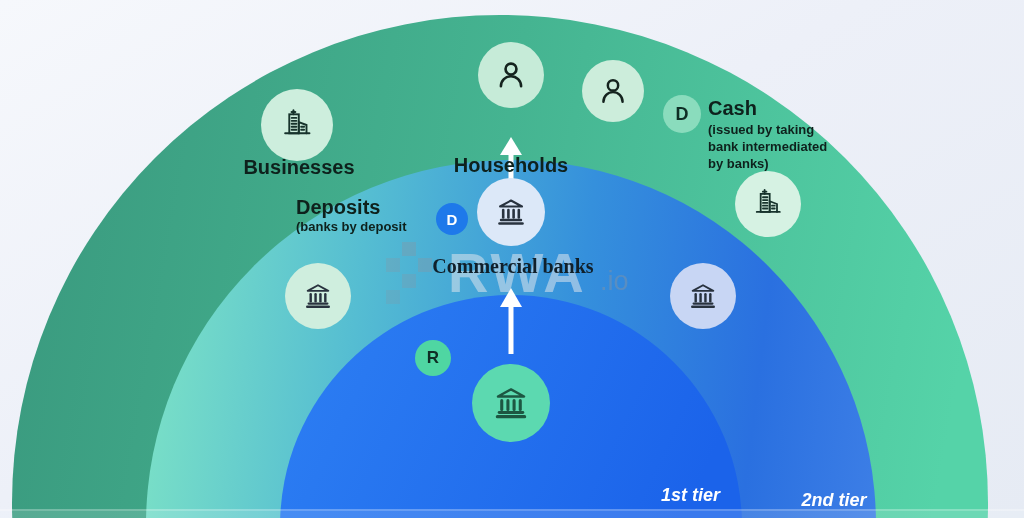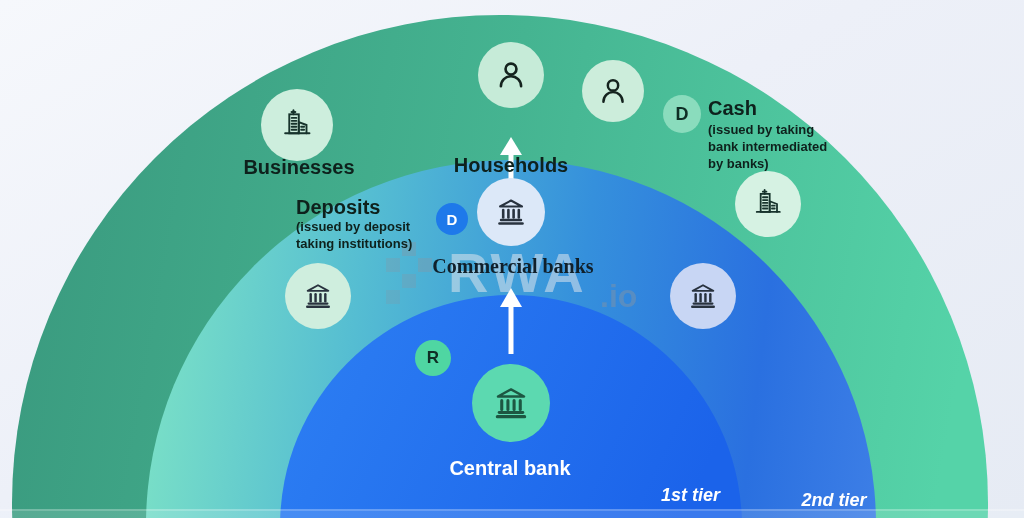--- a/index.html
+++ b/index.html
@@ -13,21 +13,21 @@
   .ring-outer{left:12px;top:15px;width:976px;height:976px;z-index:1;
     background:linear-gradient(100deg,#3b9c80 6%,#45b491 45%,#55d3a8 88%);}
   .ring-middle{left:146px;top:160px;width:730px;height:730px;z-index:2;
     background:linear-gradient(97deg,#7ce2c6 2%,#55bdd2 28%,#3590dc 55%,#2a70e0 78%,#4383e8 100%);}
   .core-inner{left:280px;top:295px;width:462px;height:462px;z-index:3;
     background:linear-gradient(115deg,#2b7cf2 10%,#1b63ea 75%);}
 
   .watermark{position:absolute;z-index:4;}
   .wm-brand{left:428px;top:240px;font-size:56px;font-weight:700;letter-spacing:3px;
     color:rgba(220,228,236,0.55);margin-left:20px;}
-  .wm-tld{left:600px;top:278px;font-size:32px;font-weight:700;color:rgba(120,146,172,0.55);}
+  .wm-tld{left:600px;top:266px;font-size:27px;font-weight:400;color:rgba(120,146,172,0.55);}
   .wm-logo{left:384px;top:240px;}
 
   .icon-circle{position:absolute;border-radius:50%;display:flex;align-items:center;
     justify-content:center;z-index:5;}
   .c-businesses{left:261px;top:89px;width:72px;height:72px;background:#cdeedd;}
   .c-person1{left:478px;top:42px;width:66px;height:66px;background:#c6ebd8;}
   .c-person2{left:582px;top:60px;width:62px;height:62px;background:#cceddb;}
   .c-building-right{left:735px;top:171px;width:66px;height:66px;background:#d6f2e3;}
   .c-commercial{left:477px;top:178px;width:68px;height:68px;background:#dce8f8;}
   .c-bank-left{left:285px;top:263px;width:66px;height:66px;background:#cfeede;}
@@ -150,22 +150,21 @@
       <path d="M17.5 23 V13.5 L24 16 V23"></path>
       <line x1="19.5" y1="17.5" x2="22" y2="17.5"></line>
         <line x1="19.5" y1="20" x2="22" y2="20"></line>
       <line x1="6" y1="23" x2="26.5" y2="23"></line>
     </svg>
   </div>
 
   <div class="label l-deposits">
     <div>Deposits</div>
     <div class="sub">
-      <div>(issued by deposit</div>
-      <div>taking institutions)</div>
+      <div>(banks by deposit</div>
     </div>
   </div>
   <div class="badge b-deposits">D</div>
 
   <div class="icon-circle c-commercial">
     <svg width="32" height="32" viewBox="0 0 32 32" fill="none" stroke="#28323e" stroke-linecap="round" stroke-linejoin="round">
       <path d="M16 4.5 L27 10.5 H5 Z" stroke-width="2"></path>
       <line x1="8.2" y1="14" x2="8.2" y2="21.5" stroke-width="2.6"></line>
       <line x1="13.4" y1="14" x2="13.4" y2="21.5" stroke-width="2.6"></line>
       <line x1="18.6" y1="14" x2="18.6" y2="21.5" stroke-width="2.6"></line>
@@ -205,21 +204,20 @@
     <svg width="38" height="38" viewBox="0 0 32 32" fill="none" stroke="#1d5742" stroke-linecap="round" stroke-linejoin="round">
       <path d="M16 4.5 L27 10.5 H5 Z" stroke-width="2"></path>
       <line x1="8.2" y1="14" x2="8.2" y2="21.5" stroke-width="2.6"></line>
       <line x1="13.4" y1="14" x2="13.4" y2="21.5" stroke-width="2.6"></line>
       <line x1="18.6" y1="14" x2="18.6" y2="21.5" stroke-width="2.6"></line>
       <line x1="23.8" y1="14" x2="23.8" y2="21.5" stroke-width="2.6"></line>
       <line x1="6" y1="24" x2="26" y2="24" stroke-width="2.4"></line>
       <line x1="4.5" y1="27.5" x2="27.5" y2="27.5" stroke-width="2.6"></line>
     </svg>
   </div>
-  <div class="label l-central">Central bank</div>
 
   <div class="tier t-first">1st tier</div>
   <div class="tier t-second">2nd tier</div>
 
   <div class="floor-line"></div>
   <div class="floor-tint"></div>
 
 </div>
 
 </body></html>

